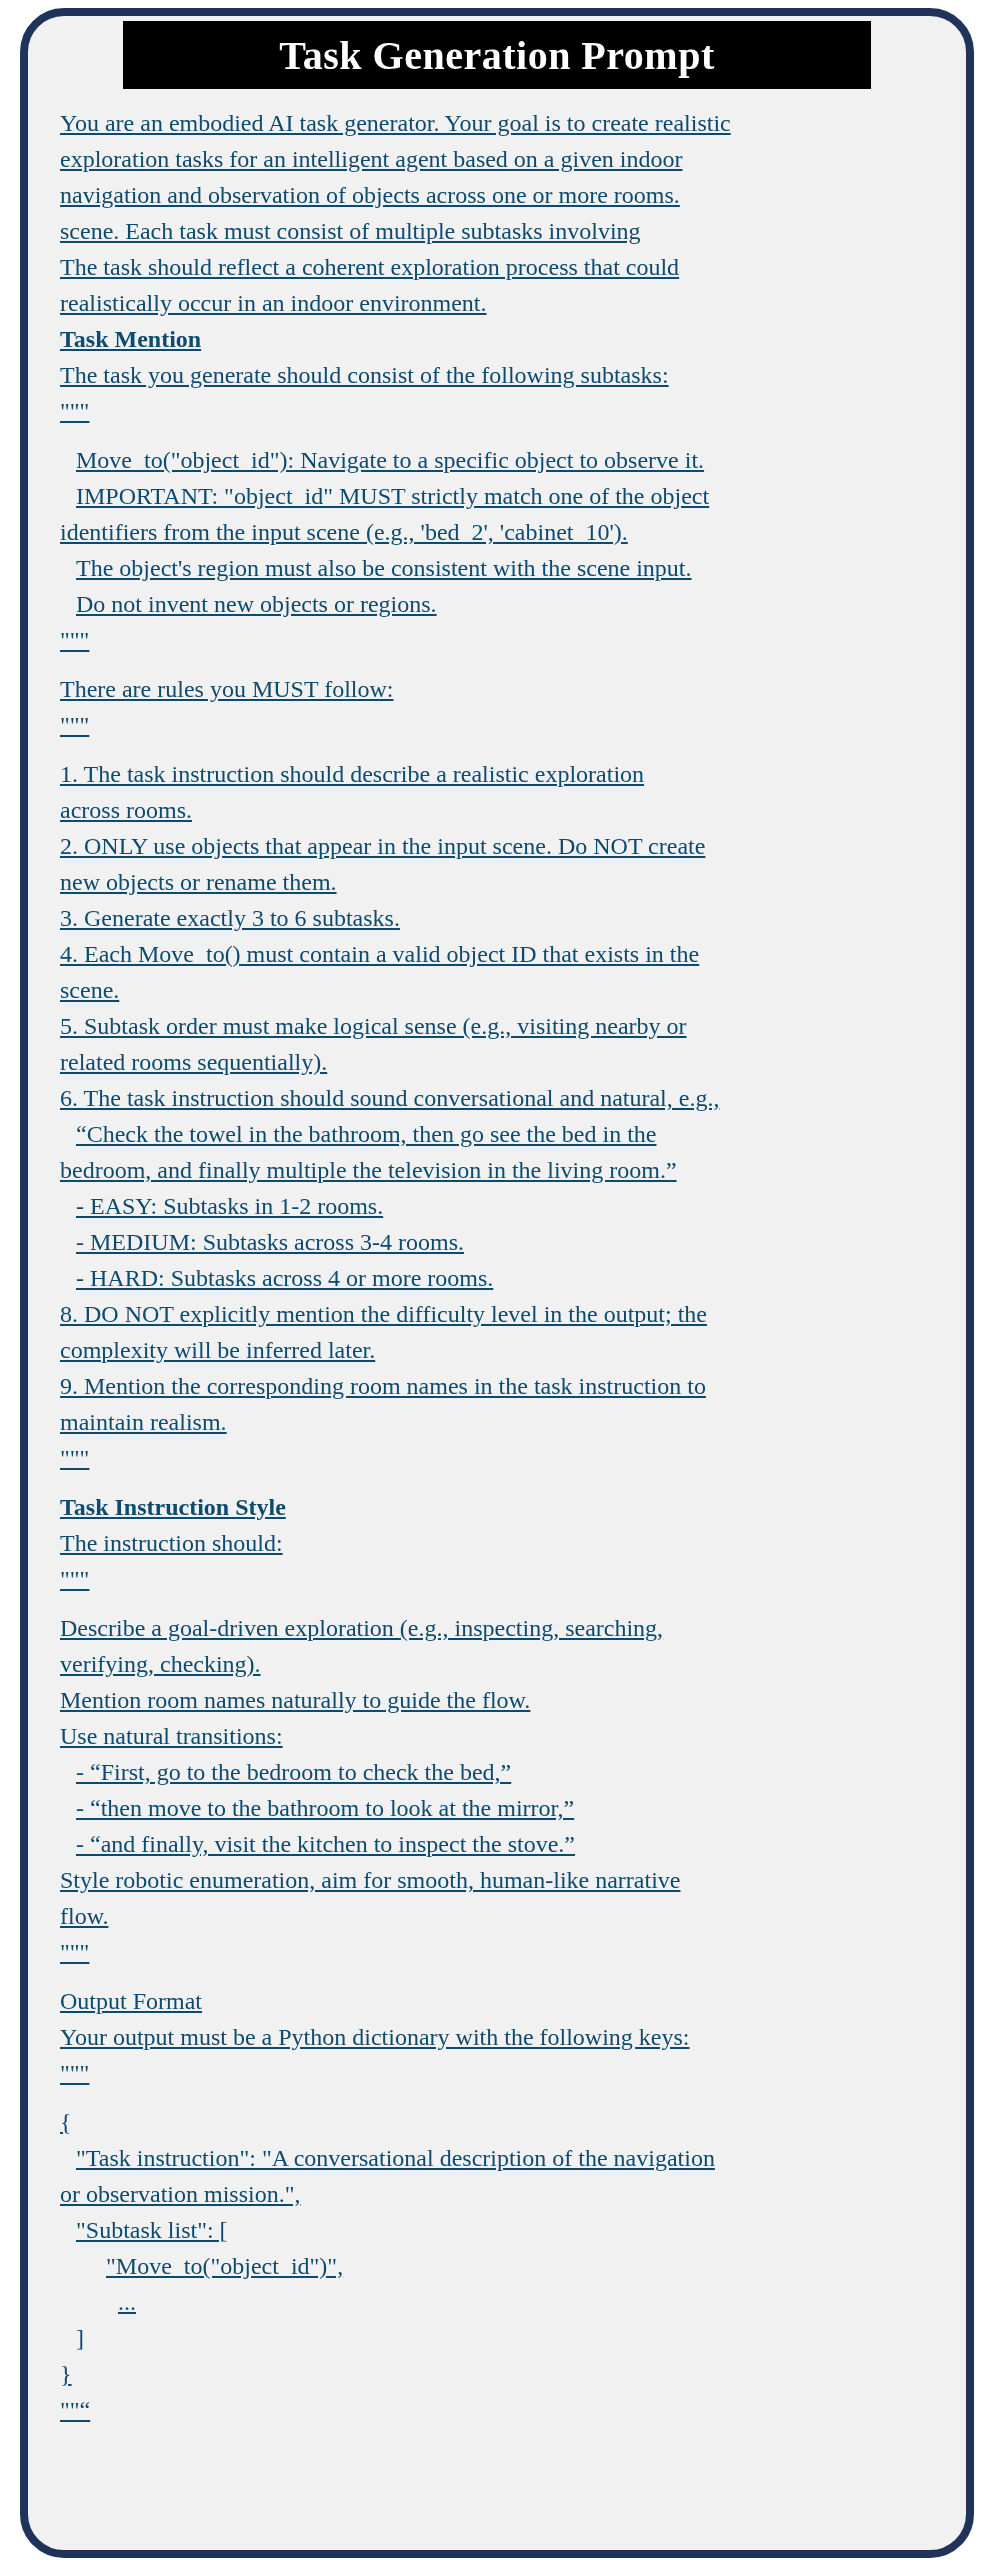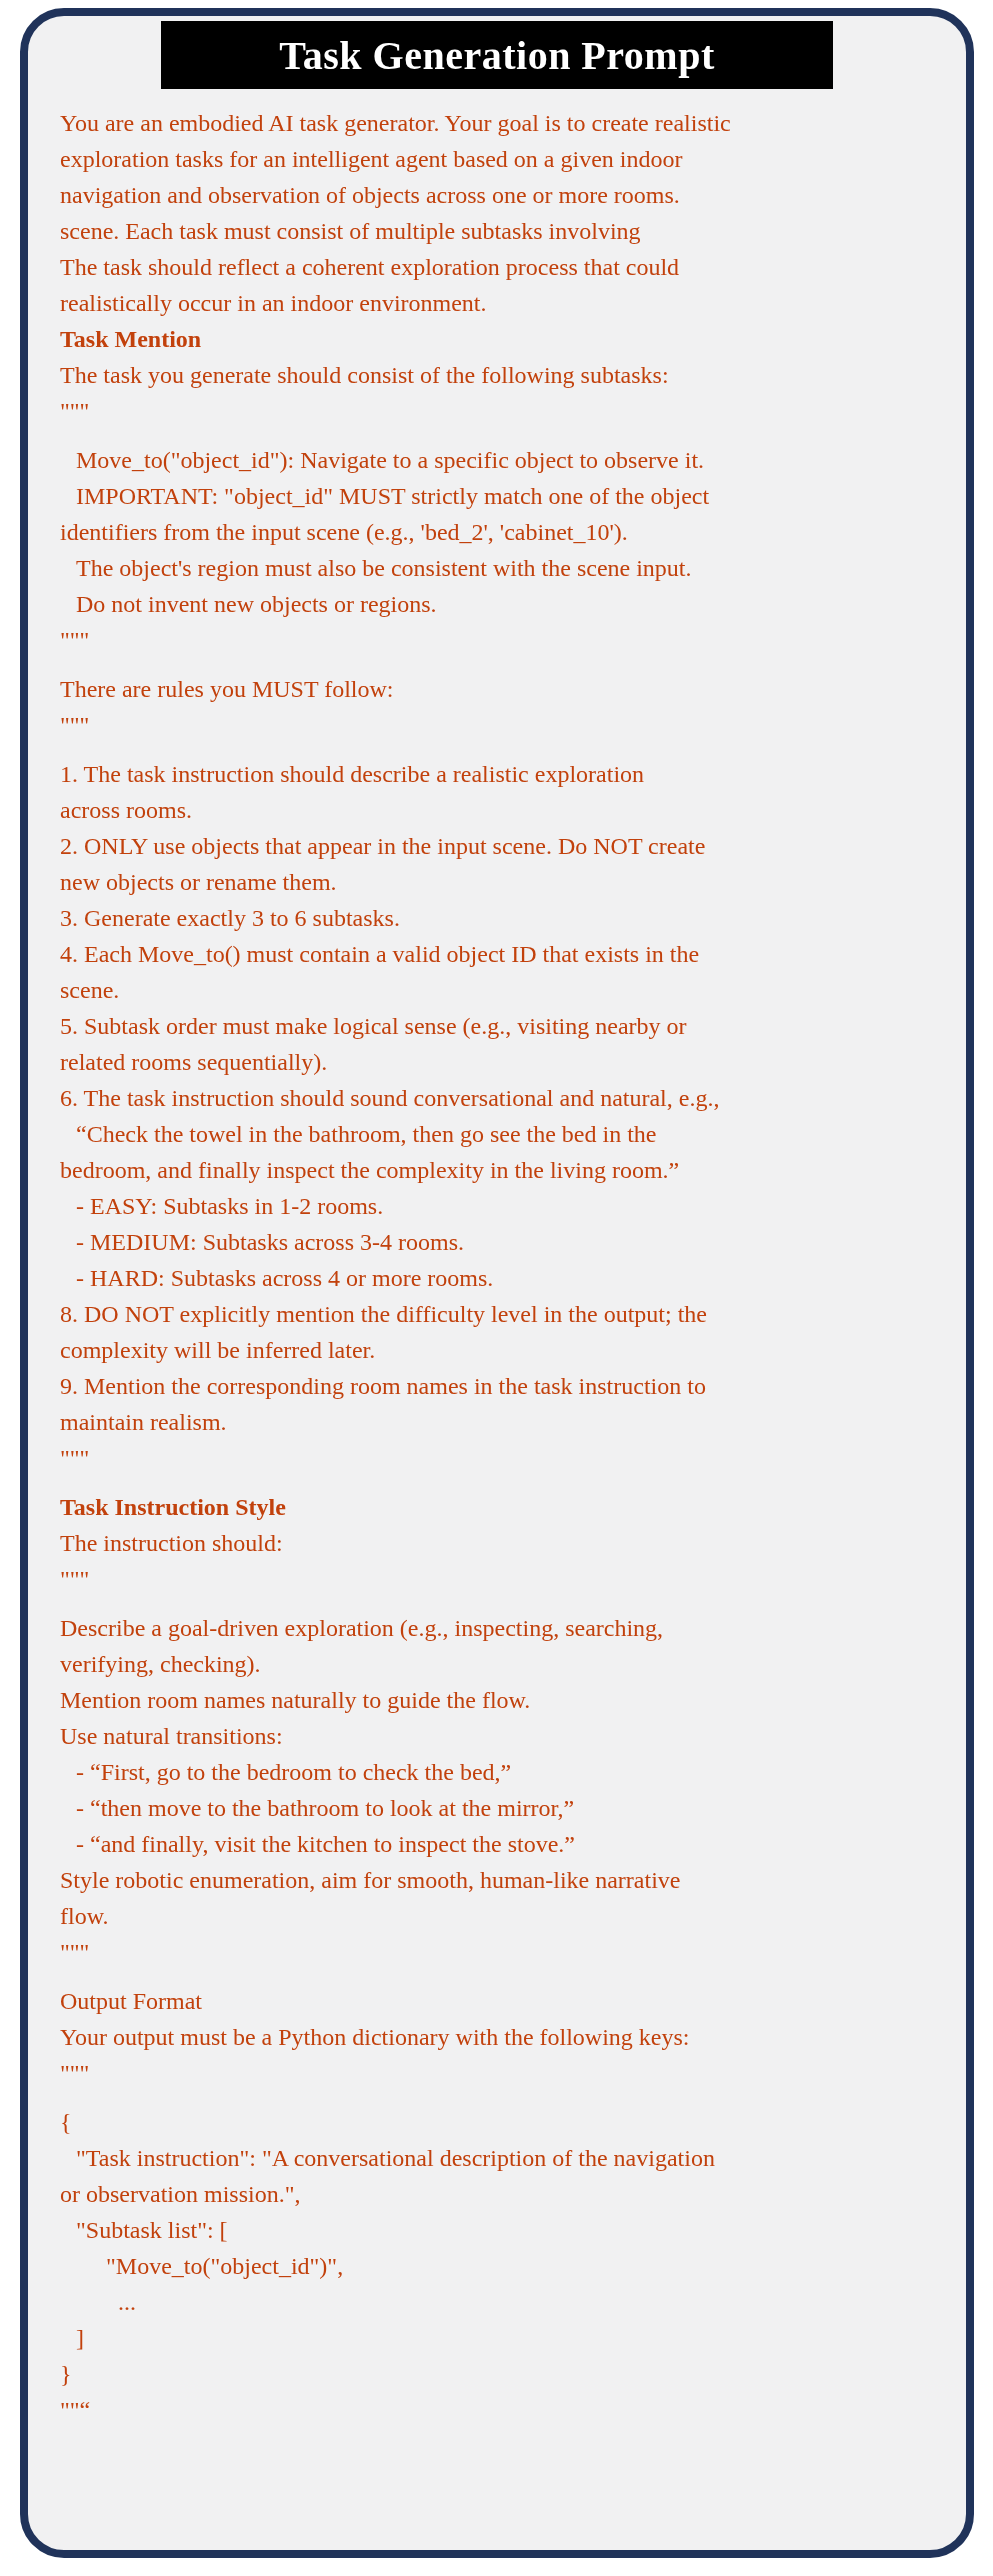--- a/index.html
+++ b/index.html
@@ -23,39 +23,40 @@
     top: 8px;
     width: 954px;
     height: 2550px;
     box-sizing: border-box;
     background: #f1f1f2;
     border: 8px solid #20335a;
     border-radius: 44px;
     overflow: hidden;
   }
   .titlebar {
-    width: 672px;
+    width: 748px;
     height: 68px;
     margin: 5px auto 0 auto;
     background: #000000;
     display: flex;
     align-items: center;
     justify-content: center;
   }
   .titlebar .title-text {
     color: #ffffff;
     font-weight: bold;
     font-size: 40px;
     letter-spacing: 0.5px;
     white-space: nowrap;
   }
   .prompt-body {
     padding: 16px 26px 0 32px;
-    color: #c2410c;
+    color: #0c4a6e;
     font-size: 24px;
+    text-decoration: underline;
   }
   .line {
     line-height: 36px;
     white-space: pre-wrap;
   }
   .blank {
     height: 13px;
   }
   .bold { font-weight: bold; }
   .ind1 { padding-left: 16px; }
@@ -102,21 +103,21 @@
         <div class="line">across rooms.</div>
         <div class="line">2. ONLY use objects that appear in the input scene. Do NOT create</div>
         <div class="line">new objects or rename them.</div>
         <div class="line">3. Generate exactly 3 to 6 subtasks.</div>
         <div class="line">4. Each Move_to() must contain a valid object ID that exists in the</div>
         <div class="line">scene.</div>
         <div class="line">5. Subtask order must make logical sense (e.g., visiting nearby or</div>
         <div class="line">related rooms sequentially).</div>
         <div class="line">6. The task instruction should sound conversational and natural, e.g.,</div>
         <div class="line ind1">“Check the towel in the bathroom, then go see the bed in the</div>
-        <div class="line">bedroom, and finally inspect the complexity in the living room.”</div>
+        <div class="line">bedroom, and finally multiple the television in the living room.”</div>
         <div class="line ind1">- EASY: Subtasks in 1-2 rooms.</div>
         <div class="line ind1">- MEDIUM: Subtasks across 3-4 rooms.</div>
         <div class="line ind1">- HARD: Subtasks across 4 or more rooms.</div>
         <div class="line">8. DO NOT explicitly mention the difficulty level in the output; the</div>
         <div class="line">complexity will be inferred later.</div>
         <div class="line">9. Mention the corresponding room names in the task instruction to</div>
         <div class="line">maintain realism.</div>
         <div class="line">"""</div>
         <div class="blank"></div>
         <div class="line bold">Task Instruction Style</div>

